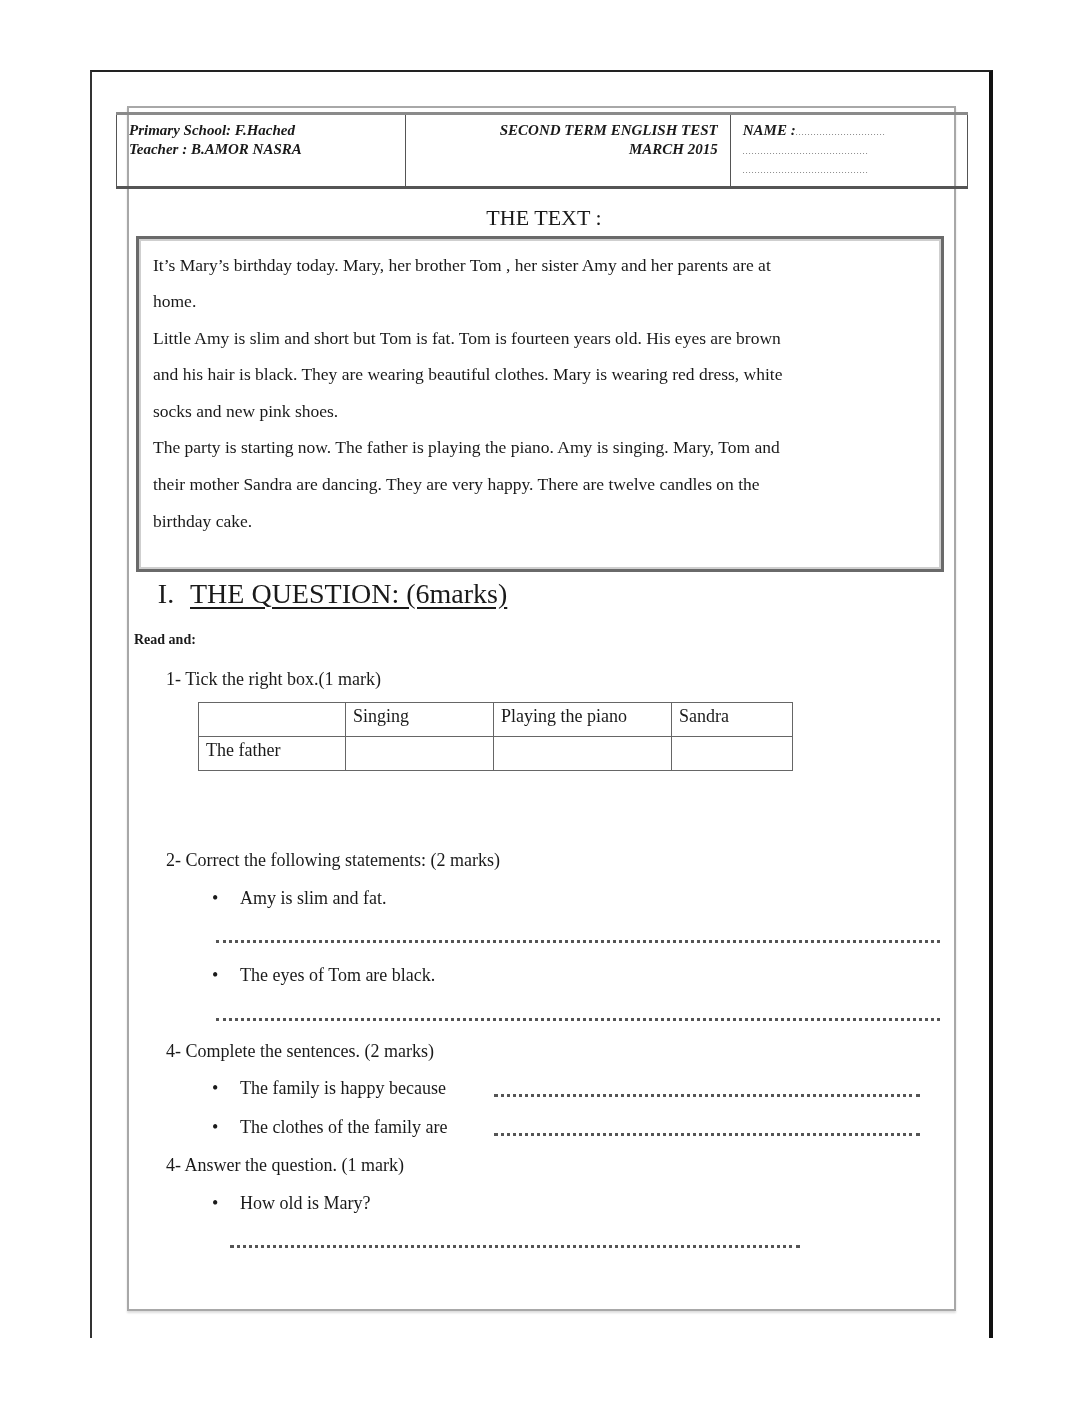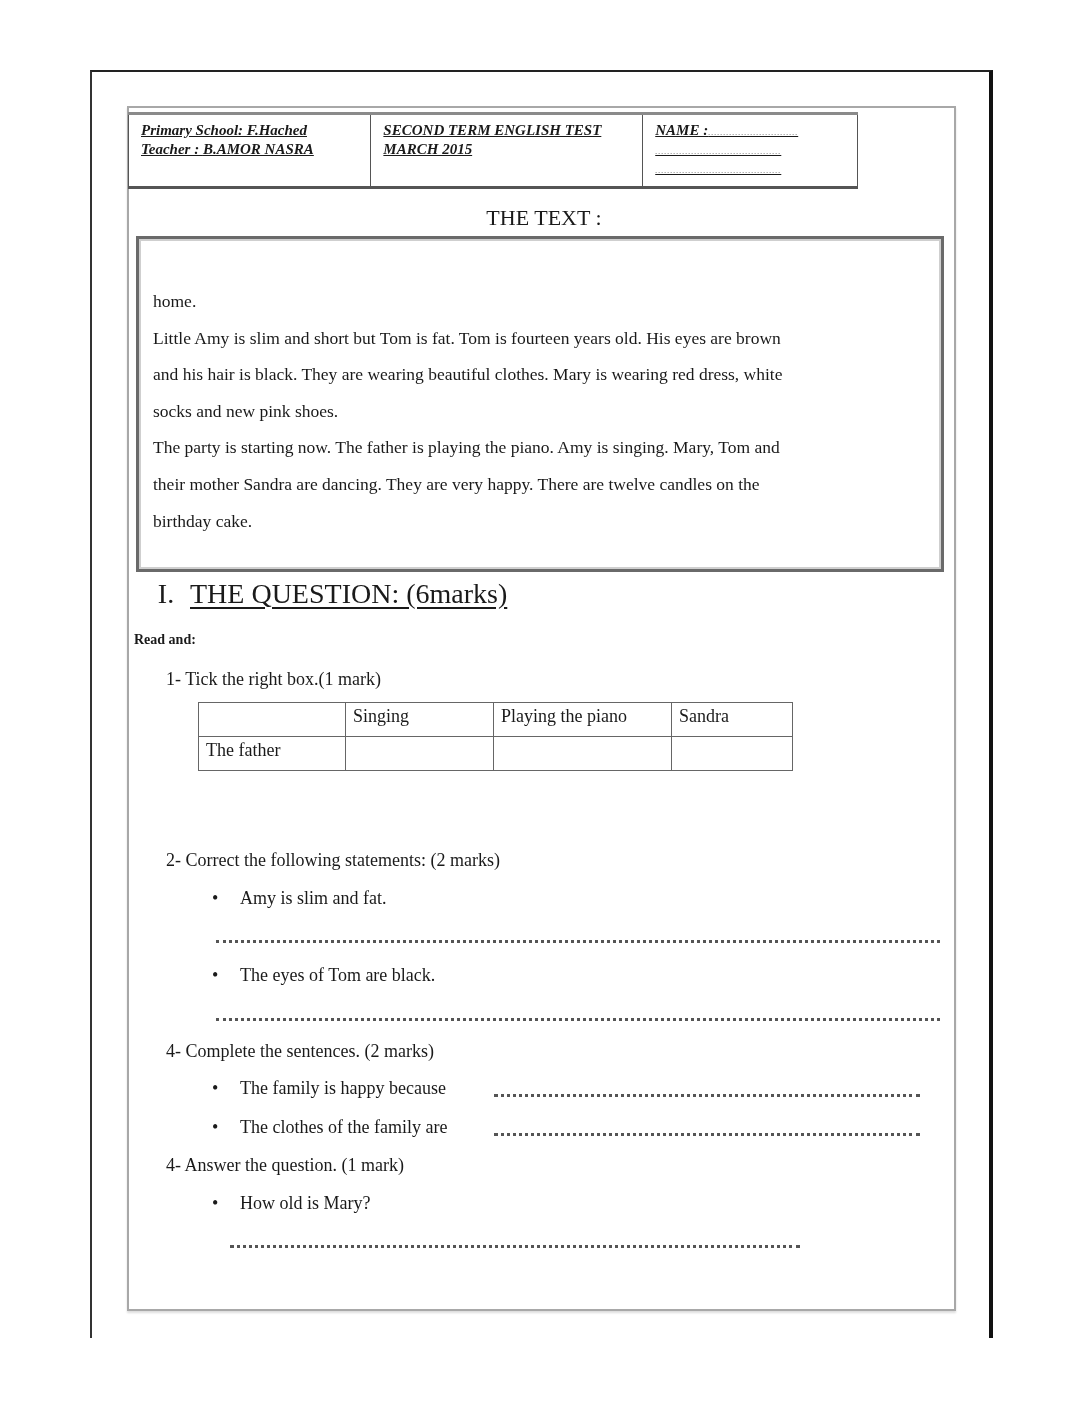--- a/index.html
+++ b/index.html
@@ -3,26 +3,26 @@
 <meta charset="utf-8">
 <style>
   html, body { margin:0; padding:0; background:#ffffff; }
   body { width:1088px; height:1408px; position:relative; overflow:hidden;
          font-family:"Liberation Serif", "DejaVu Serif", serif; color:#1a1a1a; }
   .page-frame { position:absolute; left:90px; top:70px; width:903px; height:1268px;
                 border-top:2px solid #222; border-left:2px solid #333; border-right:4px solid #111;
                 box-sizing:border-box; }
   .inner-frame { position:absolute; left:127px; top:106px; width:829px; height:1205px;
                  border:2px solid #a8a8a8; box-sizing:border-box; box-shadow:0 2px 2px #ddd; }
-  .header-table { position:absolute; left:128px; top:112px; width:730px; height:73px;
-                  border-collapse:collapse; border-top:3px solid #8a8a8a; border-bottom:3px solid #555;text-decoration:underline; }
+  .header-table { position:absolute; left:116px; top:112px; width:852px; height:73px;
+                  border-collapse:collapse; border-top:3px solid #8a8a8a; border-bottom:3px solid #555; }
   .header-table td { border:1px solid #555; vertical-align:top; padding:6px 12px;
                      font-style:italic; font-weight:bold; font-size:15px; line-height:19px; }
   .hdr-left { width:255px; }
-  .hdr-mid { width:290px; text-align:left; }
+  .hdr-mid { width:290px; text-align:right; }
   .hdr-right { width:205px; }
   .small-caps { font-size:15px; }
   .name-dots { font-weight:normal; font-size:9px; letter-spacing:1px; color:#555; line-height:19px; }
   .text-title { position:absolute; left:0; width:1088px; top:205px; text-align:center; font-size:22px; }
   .text-box { position:absolute; left:136px; top:236px; width:808px; height:336px;
               border:3px solid #6a6a6a; box-sizing:border-box; box-shadow:inset 0 0 0 2px #cfcfcf; }
   .text-box p { margin:0; position:absolute; left:14px; right:14px; font-size:17.5px; line-height:36.5px; }
   .section-title { position:absolute; left:142px; top:578px; font-size:28px;text-align:center; }
   .section-title .num { display:inline-block; width:48px; }
   .section-title .lbl { text-decoration:underline; text-underline-offset:4px; }
@@ -57,20 +57,21 @@
       <div class="name-dots">……………………………………</div>
       <div class="name-dots">……………………………………</div>
     </td>
   </tr>
 </tbody>
   </table>
 
 <div class="text-title">THE TEXT :</div>
 
 <div class="text-box">
+  <p style="top:8px">It’s Mary’s birthday today. Mary, her brother Tom , her sister Amy and her parents are at</p>
   <p style="top:44px">home.</p>
   <p style="top:81px">Little Amy is slim and short but Tom is fat. Tom is fourteen years old. His eyes are brown</p>
   <p style="top:117px">and his hair is black. They are wearing beautiful clothes. Mary is wearing red dress, white</p>
   <p style="top:154px">socks and new pink shoes.</p>
   <p style="top:190px">The party is starting now. The father is playing the piano. Amy is singing. Mary, Tom and</p>
   <p style="top:227px">their mother Sandra are dancing. They are very happy.  There are twelve candles on the</p>
   <p style="top:264px">birthday cake.</p>
 </div>
 
 <div class="section-title">

